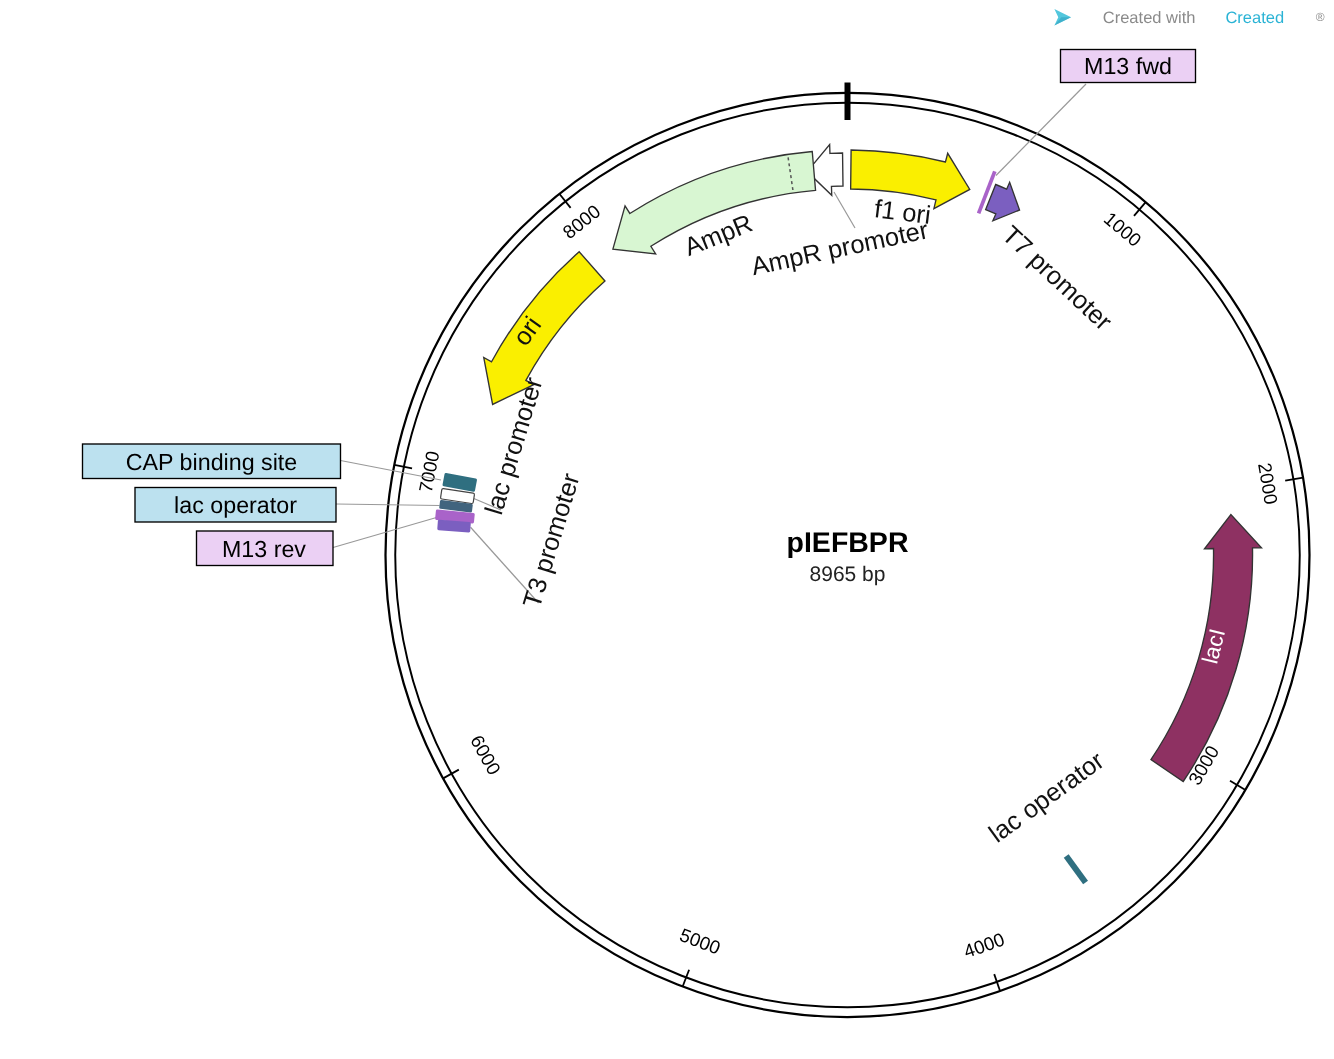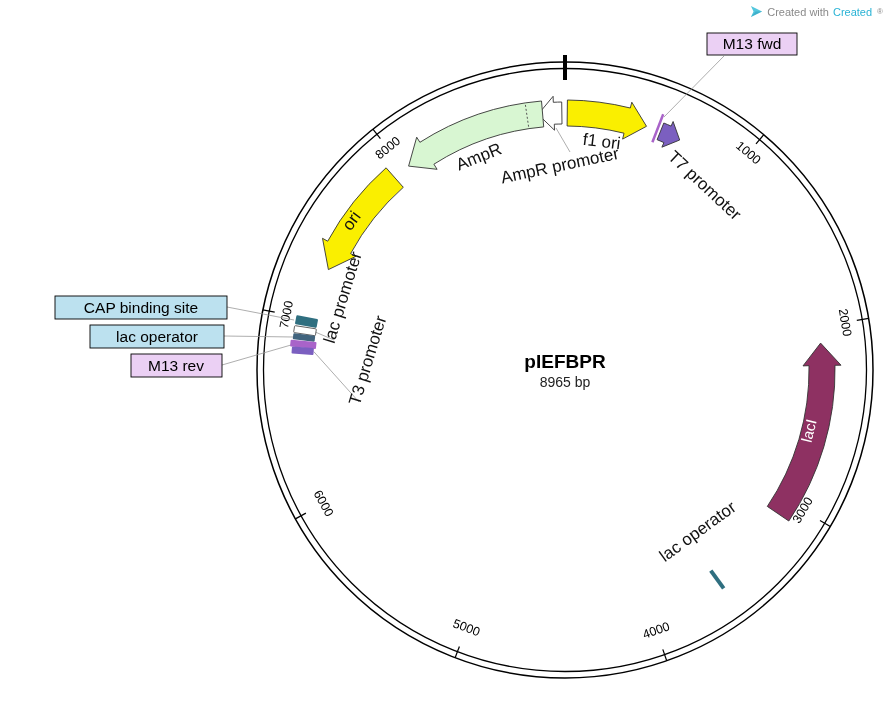--- a/index.html
+++ b/index.html
@@ -2,21 +2,21 @@
 <html><head>
 <meta charset="utf-8">
 <style>
   html,body{margin:0;padding:0;background:#fff;}
   .stage{position:relative;width:889px;height:706px;background:#ffffff;overflow:hidden;
          font-family:"Liberation Sans",sans-serif;}
   .watermark{position:absolute;left:280px;top:323px;z-index:0;
              font-size:80px;font-weight:500;letter-spacing:16px;color:#E5E5E5;
              line-height:1;user-select:none;white-space:nowrap;}
   svg.map{position:absolute;left:0;top:0;z-index:1;font-family:"Liberation Sans",sans-serif;}
-  .credit{position:absolute;top:5px;right:6px;z-index:2;display:flex;align-items:center;gap:4px;
+  .credit{position:absolute;top:5px;right:6px;z-index:2;display:flex;align-items:center;gap:20px;
           font-size:11px;color:#8a8a8a;}
   .credit-brand{color:#2AB3D5;}
   .credit-reg{font-size:8px;vertical-align:super;color:#8a8a8a;margin-left:1px;}
   .tick-label{font-size:12.5px;fill:#000;}
   .feat-label{font-size:17px;fill:#111;}
   .laci-label{font-size:15px;fill:#ffffff;font-weight:500;}
   .box-label{font-size:15.5px;fill:#000;}
   .map-title{font-size:19px;font-weight:bold;fill:#000;}
   .map-subtitle{font-size:14px;fill:#222;}
   .ring{fill:none;stroke:#000;}

